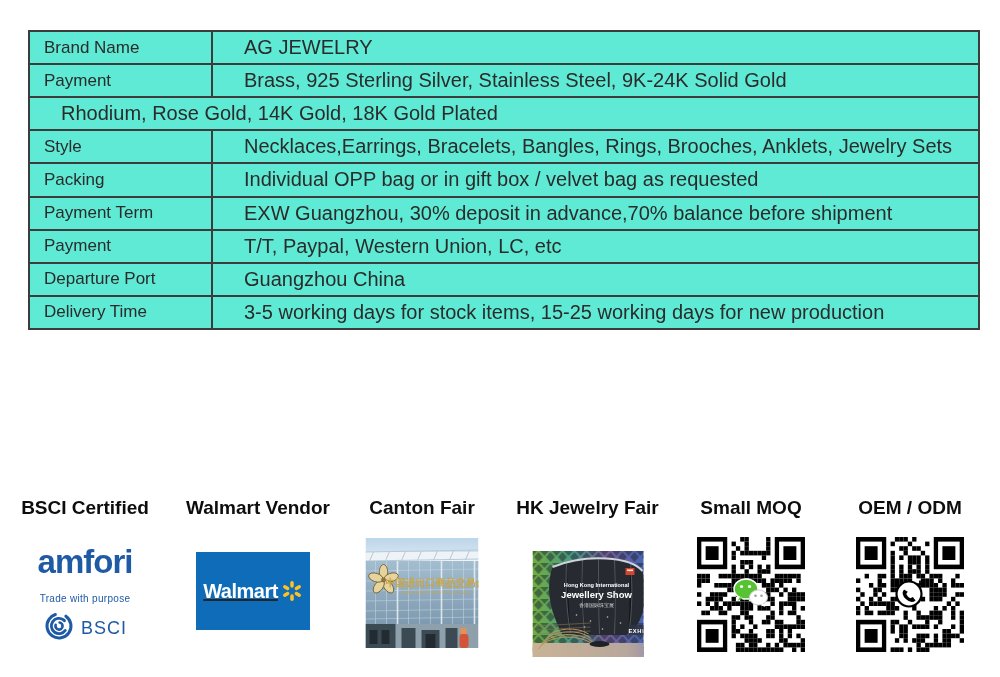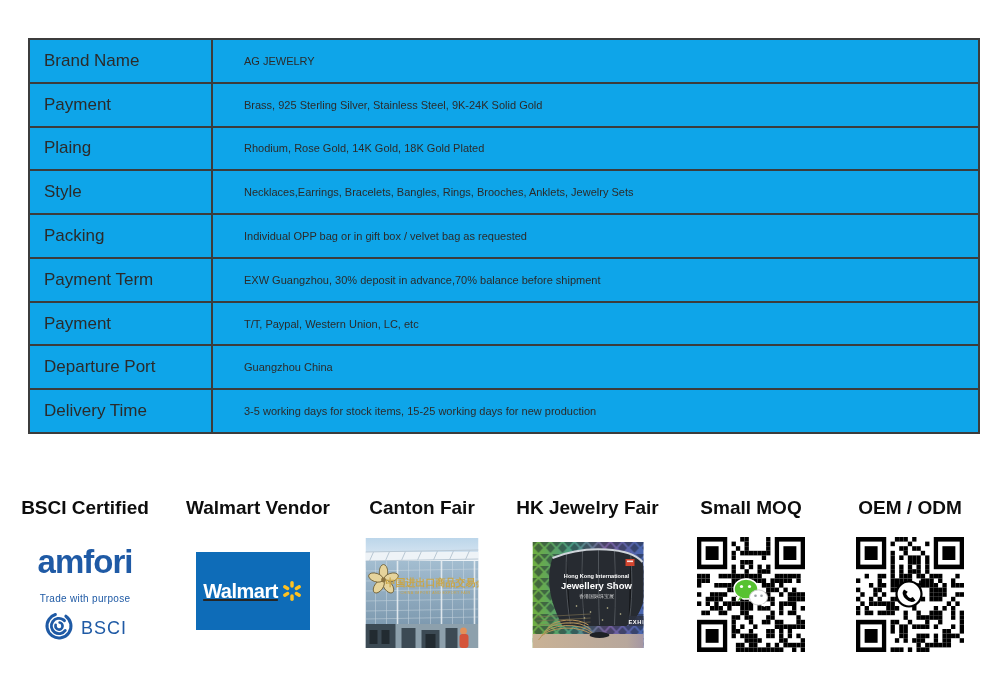--- a/index.html
+++ b/index.html
@@ -1,27 +1,27 @@
 <!DOCTYPE html>
 <html><head>
 <meta charset="utf-8">
 <style>
   html,body{margin:0;padding:0;background:#fff;}
   #stage{position:relative;width:1000px;height:677px;background:#fff;overflow:hidden;
          font-family:"Liberation Sans",sans-serif;color:#262626;}
 
   
-  .spec-table{position:absolute;left:28px;top:38px;width:952px;height:396px;
-              border:2px solid #3c3c3c;background:#0ea5e9;display:flex;flex-direction:column;box-sizing:border-box;}
+  .spec-table{position:absolute;left:28px;top:30px;width:952px;height:300px;
+              border:2px solid #3c3c3c;background:#5eead4;display:flex;flex-direction:column;box-sizing:border-box;}
   .spec-row{flex:1;display:flex;border-top:2px solid #3c3c3c;}
   .spec-row:first-child{border-top:none;}
   .cell-label{width:183px;border-right:2px solid #3c3c3c;display:flex;align-items:center;
               padding-left:14px;box-sizing:border-box;font-size:17px;color:#2b2b2b;}
   .cell-value{flex:1;display:flex;align-items:center;padding-left:31px;box-sizing:border-box;
-              font-size:11px;color:#2b2b2b;white-space:nowrap;overflow:hidden;text-align:center;}
+              font-size:20px;color:#2b2b2b;white-space:nowrap;overflow:hidden;text-align:center;}
 
   
   .badge{position:absolute;top:497px;height:170px;text-align:center;}
   .badge-label{font-weight:bold;font-size:19px;color:#0d0d0d;white-space:nowrap;}
   .badge-art{position:absolute;left:50%;transform:translateX(-50%);}
 
   
   .amfori{top:48px;width:120px;color:#1f5aa5;}
   .amfori-word{font-size:33px;font-weight:bold;letter-spacing:-1px;line-height:1.0;}
   .amfori-tag{font-size:10px;letter-spacing:.3px;margin-top:15px;}
@@ -29,21 +29,21 @@
   .amfori-bsci span{font-size:18px;letter-spacing:1px;}
 
   
   .walmart-box{top:55px;width:114px;height:78px;background:#0e6cb8;display:flex;
                align-items:center;justify-content:center;gap:3px;text-decoration:underline;}
   .walmart-word{color:#fff;font-size:20px;font-weight:bold;letter-spacing:-0.5px;}
 
   
   .photo{overflow:hidden;}
   .canton{top:41px;width:113px;height:110px;}
-  .hk{top:45px;width:111px;height:106px;text-decoration:underline;}
+  .hk{top:54px;width:111px;height:106px;text-decoration:underline;}
 
   
   .qr-box{top:40px;width:108px;height:115px;background:#fff;}
   .qr-canvas{position:absolute;inset:0;}
   .qr-icon{position:absolute;left:50%;top:50%;transform:translate(-50%,-50%);}
 </style>
 </head>
 <body>
 
 <div id="stage">
@@ -51,21 +51,20 @@
   <div class="spec-table">
     <div class="spec-row">
       <div class="cell-label">Brand Name</div>
       <div class="cell-value">AG JEWELRY</div>
     </div>
     <div class="spec-row">
       <div class="cell-label">Payment</div>
       <div class="cell-value">Brass, 925 Sterling Silver, Stainless Steel, 9K-24K Solid Gold</div>
     </div>
     <div class="spec-row">
-      <div class="cell-label">Plaing</div>
       <div class="cell-value">Rhodium, Rose Gold, 14K Gold, 18K Gold Plated</div>
     </div>
     <div class="spec-row">
       <div class="cell-label">Style</div>
       <div class="cell-value">Necklaces,Earrings, Bracelets, Bangles, Rings, Brooches, Anklets, Jewelry Sets</div>
     </div>
     <div class="spec-row">
       <div class="cell-label">Packing</div>
       <div class="cell-value">Individual OPP bag or in gift box / velvet bag as requested</div>
     </div>

